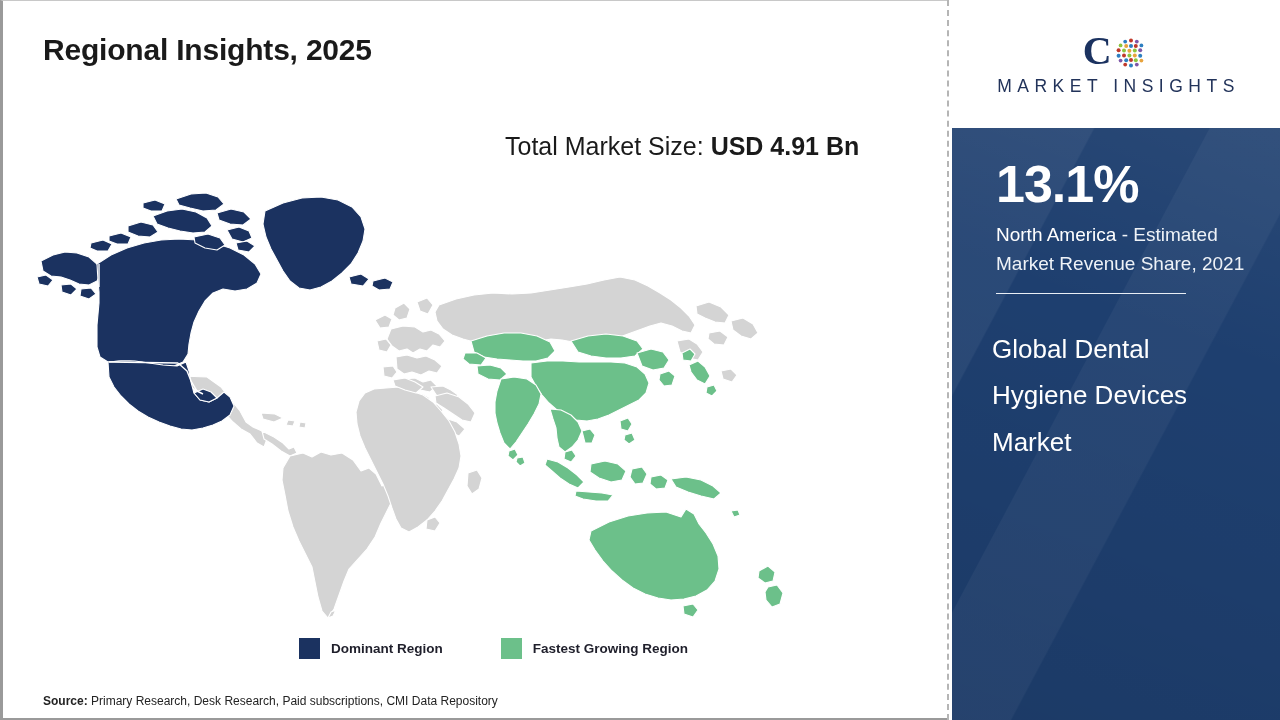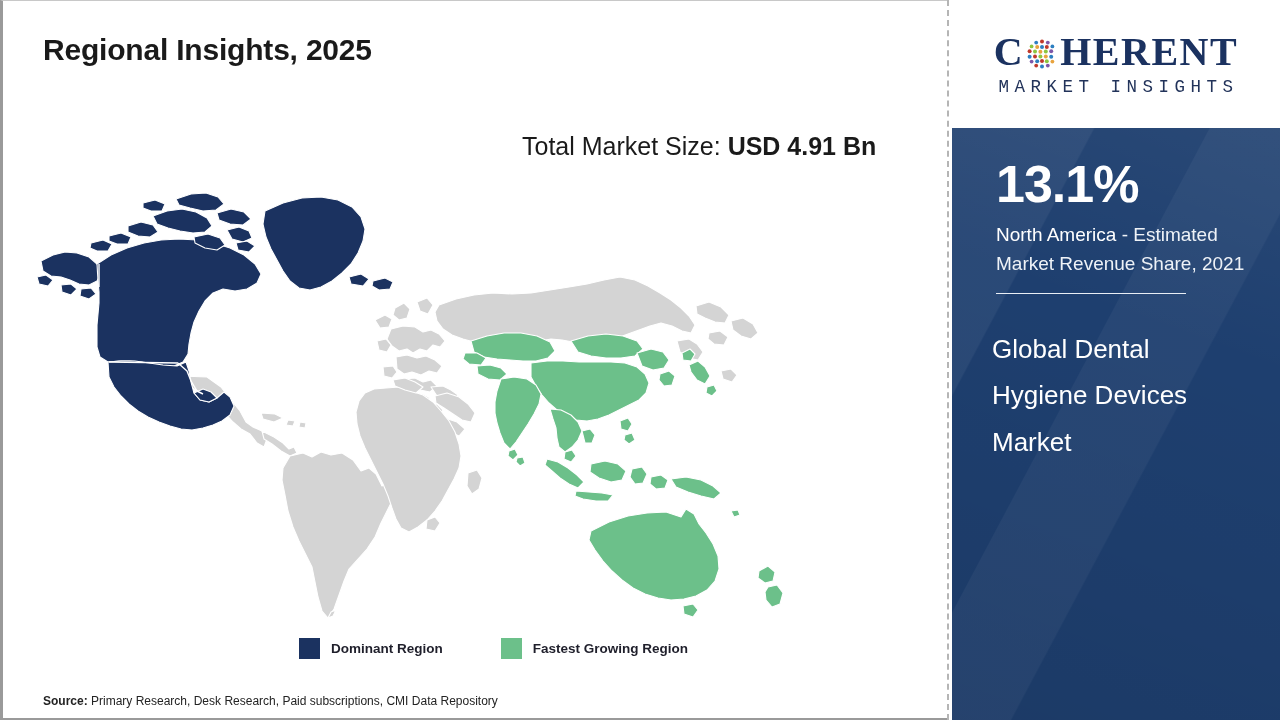--- a/index.html
+++ b/index.html
@@ -36,21 +36,20 @@
     color: #1a1a1a;
     letter-spacing: -0.2px;
   }
   .market-size {
     position: absolute;
     left: 502px; top: 126px;
     width: 392px;
     font-size: 25px;
     color: #1a1a1a;
     line-height: 1.55;
-    margin-left: 17px;
   }
   .market-size .ms-label { font-weight: 400; }
   .market-size .ms-value { font-weight: bold; }
 
   
   .map-wrap {
     position: absolute;
     left: 28px; top: 180px;
     width: 800px; height: 440px;
   }
@@ -116,21 +115,21 @@
   }
   .logo-globe {
     width: 34px; height: 34px;
     margin: 0 1px;
     position: relative;
     top: 2px;
   }
   .logo-bottom {
     margin-top: 5px;
     color: #22335a;
-    font-family: Liberation Mono, monospace;
+    font-family: Liberation Sans, sans-serif;
     font-size: 17.5px;
     letter-spacing: 5.5px;
     padding-left: 5px;
   }
 
   .right-panel {
     position: absolute;
     left: 952px; top: 128px;
     width: 328px; height: 592px;
     background:
@@ -365,21 +364,20 @@
               <circle cx="12.2" cy="24.3" r="2.0" fill="#2d7fc1"></circle>
               <circle cx="17" cy="24.1" r="2.0" fill="#c0392b"></circle>
               <circle cx="21.8" cy="24.3" r="2.0" fill="#8cc63f"></circle>
               <circle cx="27.4" cy="24.6" r="1.9" fill="#e8a33d"></circle>
               <circle cx="11.2" cy="28.6" r="1.9" fill="#c0392b"></circle>
               <circle cx="17" cy="29.4" r="2.0" fill="#2d7fc1"></circle>
               <circle cx="22.8" cy="28.6" r="1.9" fill="#7e57a8"></circle>
             </g>
           </svg>
         </span>
-        <span>HERENT</span>
       </div>
       <div class="logo-bottom">MARKET INSIGHTS</div>
     </div>
   </div>
 
   <div class="right-panel">
     <div class="panel-pct">13.1%</div>
     <div class="panel-share">
       <span class="region-name">North America</span><span> - Estimated Market Revenue Share, 2021</span>
     </div>

